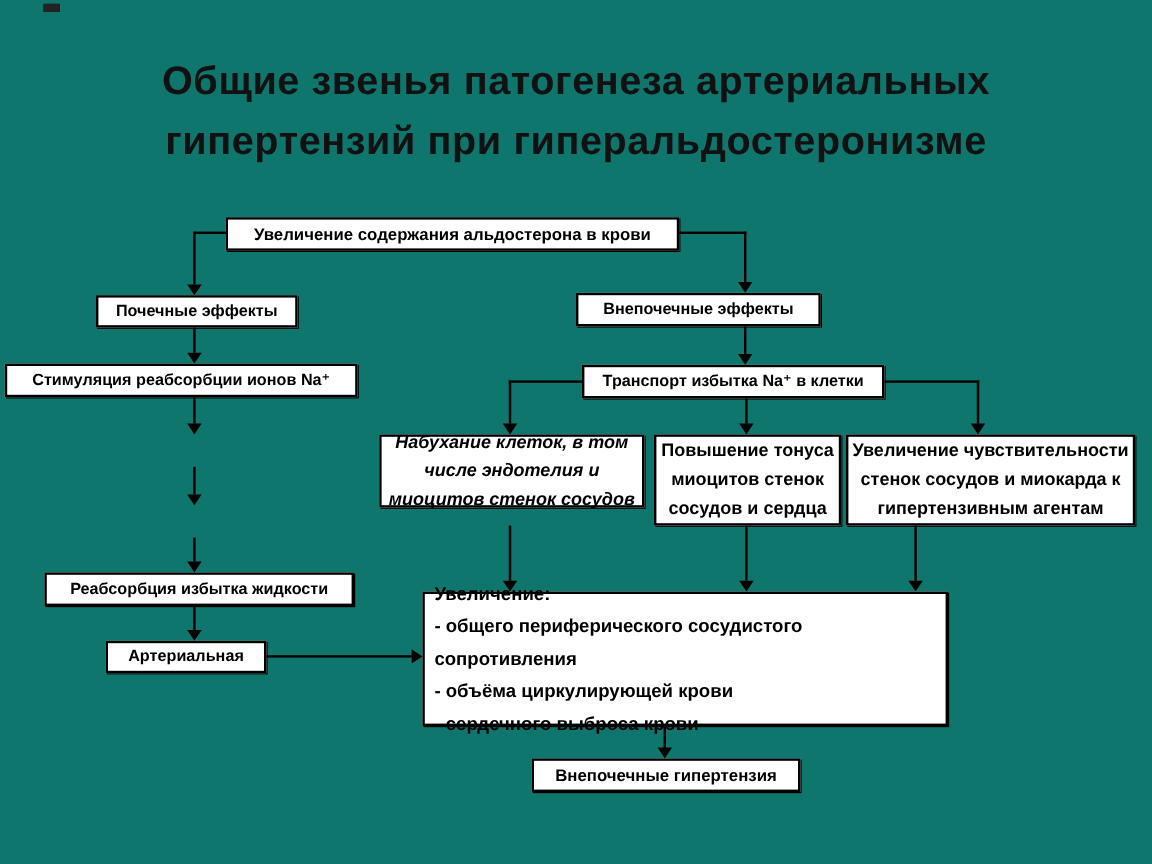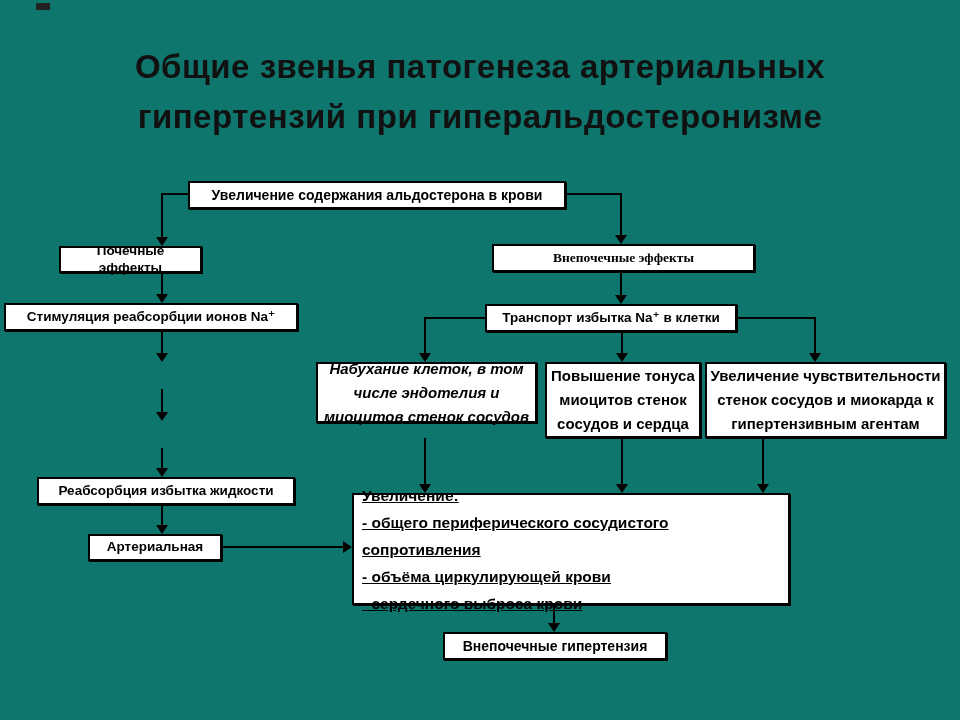--- a/index.html
+++ b/index.html
@@ -21,21 +21,21 @@
     position: absolute; box-sizing: border-box;
     border: 2px solid #000; background: #fff; color: #000;
     display: flex; align-items: center; justify-content: center;
     text-align: center; font-weight: bold;
     font-size: 13.5px; line-height: 1.2; padding: 1px 4px;
     box-shadow: 1px 1px 0 #000;
   }
   .box.multiline { font-size: 15px; line-height: 24px; padding: 2px 3px; }
   .box.list {
     flex-direction: column; align-items: flex-start; justify-content: center;
-    text-align: left; font-size: 15.5px; line-height: 27px; padding: 4px 8px; text-decoration: underline;
+    text-align: left; font-size: 15.5px; line-height: 27px; padding: 4px 8px;
   }
 
   .line { position: absolute; background: #000; }
   .arrow-down {
     position: absolute; width: 0; height: 0;
     border-left: 6px solid transparent; border-right: 6px solid transparent;
     border-top: 9px solid #000;
   }
   .arrow-right {
     position: absolute; width: 0; height: 0;
@@ -51,23 +51,23 @@
 
   <div class="artifact" style="left:36px; top:3px; width:14px; height:7px;"></div>
 
   <div class="title">
     <div>Общие звенья патогенеза артериальных</div>
     <div>гипертензий при гиперальдостеронизме</div>
   </div>
 
   <div class="box" style="left:188px; top:181px; width:378px; height:28px; font-size:14px;">Увеличение содержания альдостерона в крови</div>
 
-  <div class="box" style="left:59px; top:246px; width:143px; height:27px;">Почечные эффекты</div>
+  <div class="box" style="left:80px; top:246px; width:168px; height:27px;">Почечные эффекты</div>
 
-  <div class="box" style="left:492px; top:244px; width:263px; height:28px;font-family:Liberation Serif, serif;">Внепочечные эффекты</div>
+  <div class="box" style="left:480px; top:244px; width:204px; height:28px;">Внепочечные эффекты</div>
 
   <div class="box" style="left:4px; top:303px; width:294px; height:28px;">Стимуляция реабсорбции ионов Na⁺</div>
 
 
 
   <div class="box" style="left:37px; top:477px; width:258px; height:28px;">Реабсорбция избытка жидкости</div>
 
   <div class="box" style="left:88px; top:534px; width:134px; height:27px;">Артериальная</div>
 
   <div class="box" style="left:485px; top:304px; width:252px; height:28px;">Транспорт избытка Na⁺ в клетки</div>

